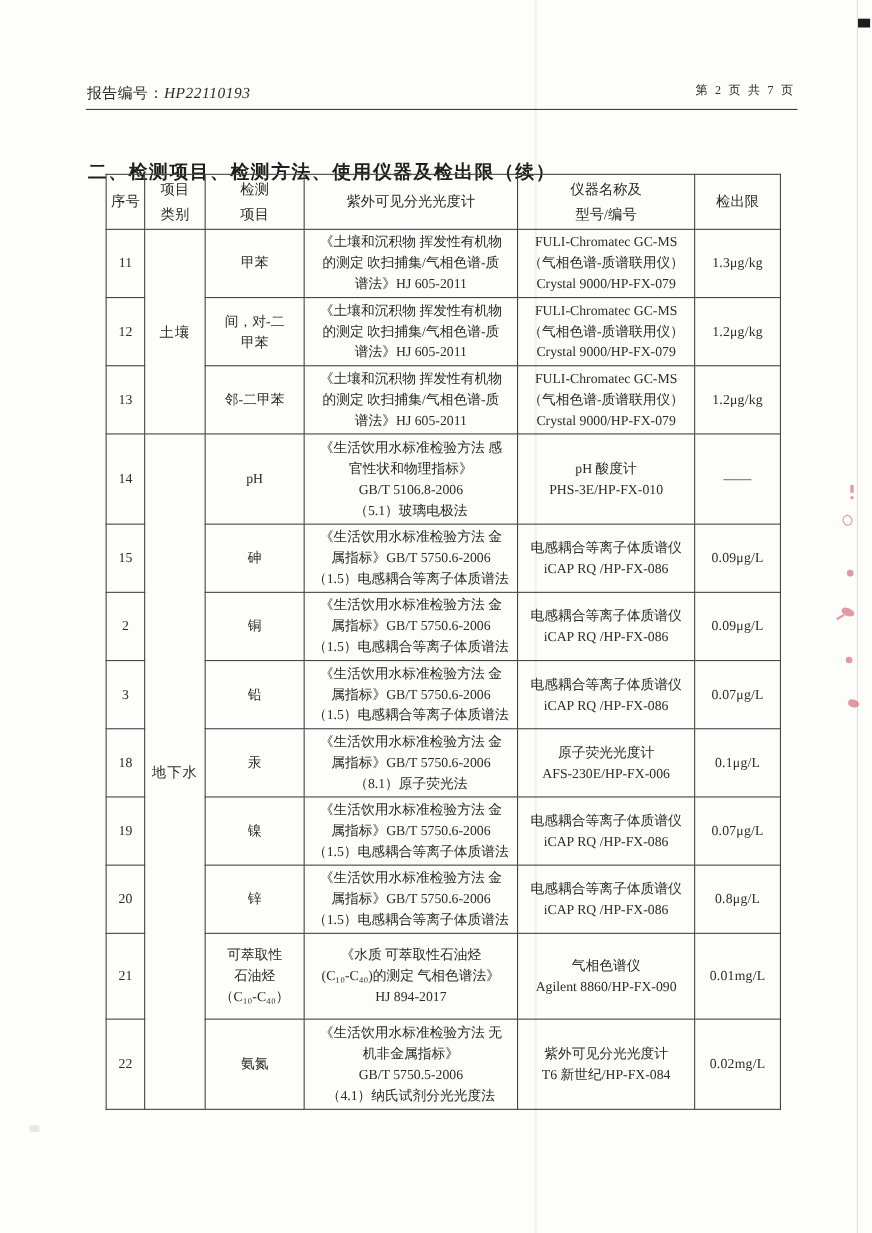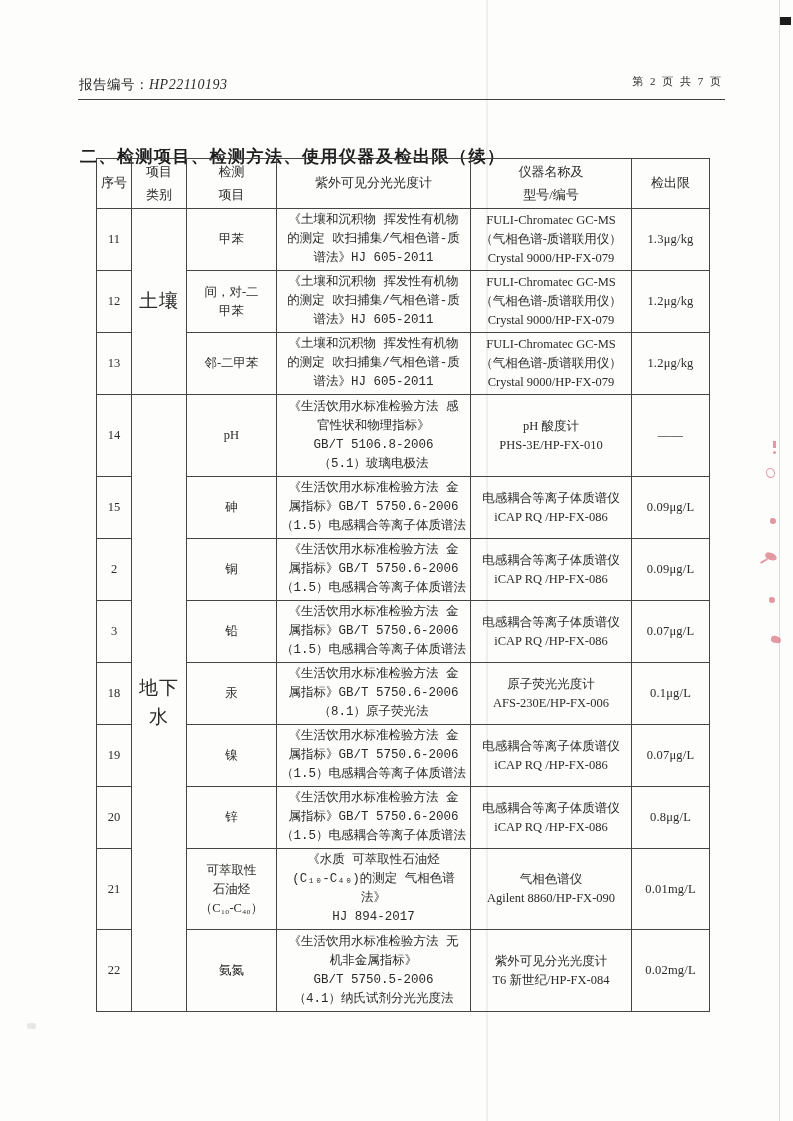--- a/index.html
+++ b/index.html
@@ -64,22 +64,22 @@
     white-space:pre-line;
     line-height:1.52;
     overflow:hidden;
   }
   table.report th{font-size:13px;line-height:1.7;}
   tr.hdr{height:50px;}
   tr.h62{height:62px;}
   tr.h78{height:78px;}
   tr.h82{height:82px;}
   td.limit{font-size:12.5px;letter-spacing:.2px;}
-  td.cat{font-size:19px;letter-spacing:1px;}
-  td.method{padding:2px 6px;font-family:Liberation Mono, monospace;}
+  td.cat{font-size:13px;letter-spacing:1px;}
+  td.method{padding:2px 6px;}
 </style>
 </head>
 <body>
 
 <div class="page">
 
   <div class="crease" style="left:486px;"></div>
   <div class="edge-line" style="left:779px;"></div>
   <div class="edge-dot" style="left:780px;top:17px;width:11px;height:8px;"></div>
   <div class="speck" style="left:27px;top:1023px;width:9px;height:6px;"></div>

